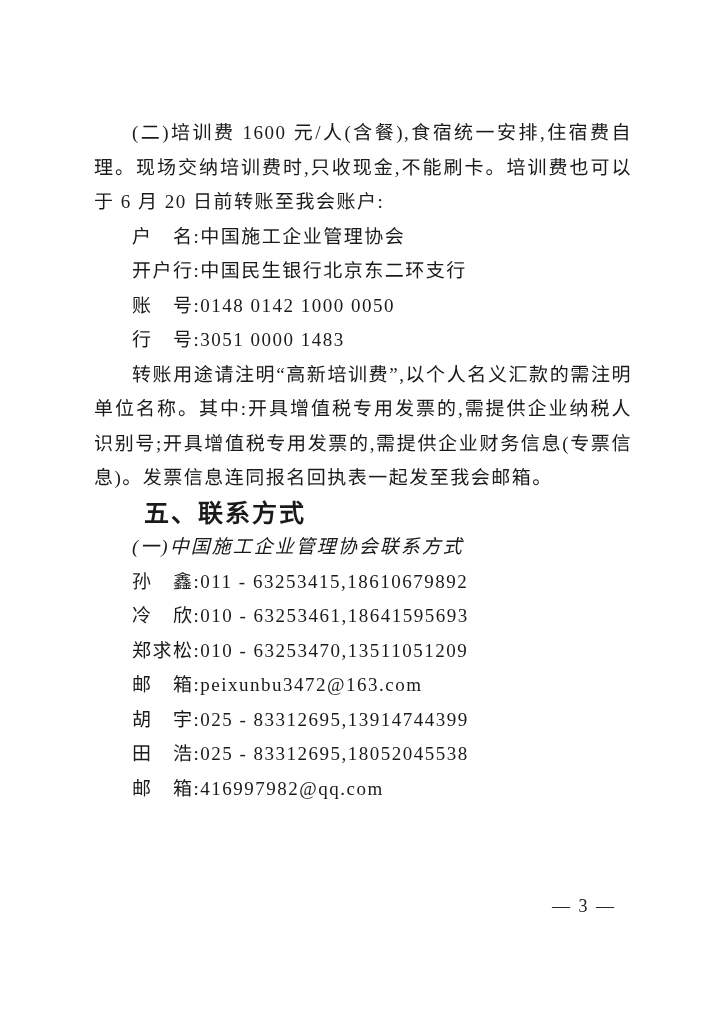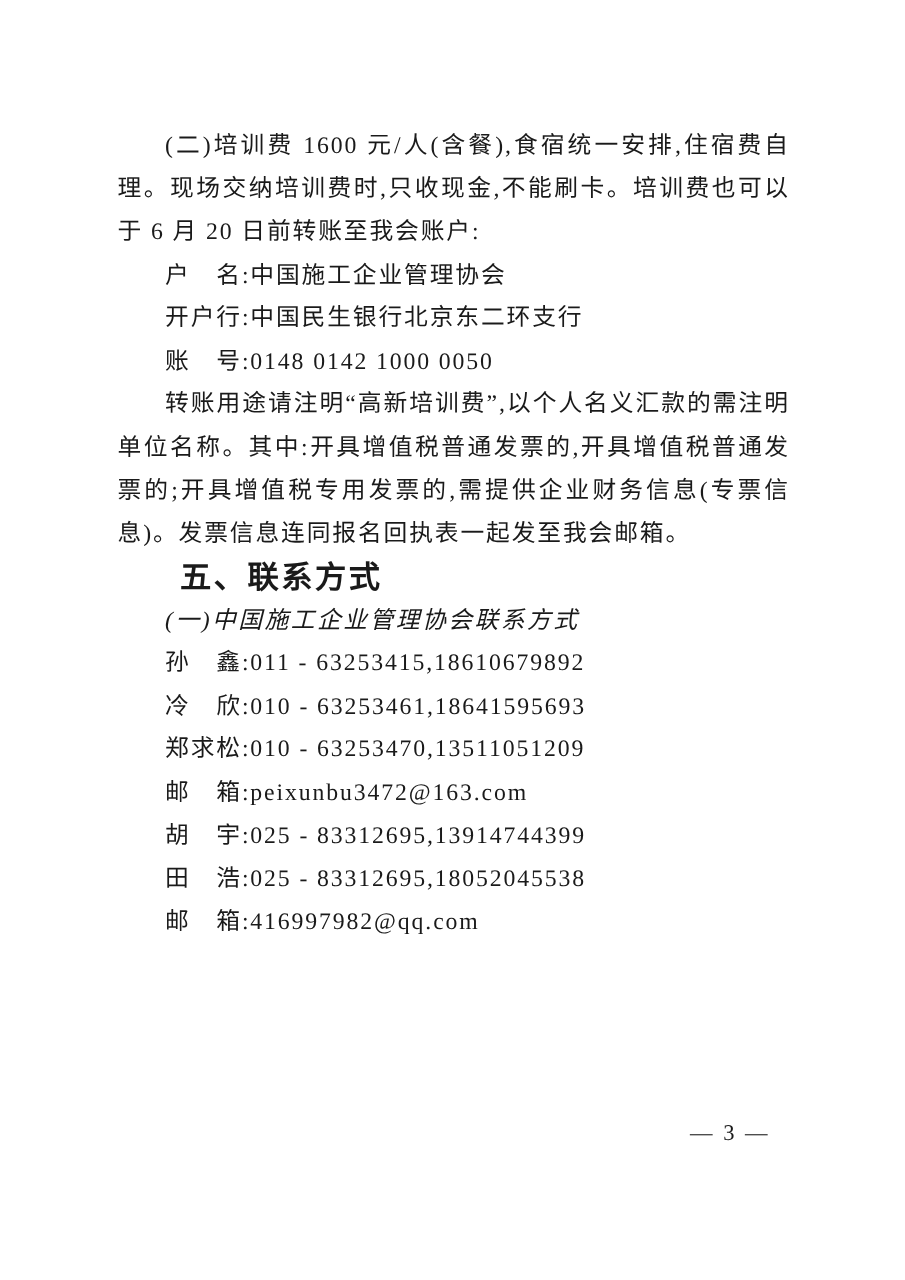--- a/index.html
+++ b/index.html
@@ -13,21 +13,21 @@
     height: 1024px;
     margin: 0 auto;
     background: #ffffff;
     overflow: hidden;
     font-family: "Liberation Serif", "DejaVu Serif", serif;
     color: #1a1a1a;
   }
   .content {
     position: absolute;
     left: 94px;
-    top: 100px;
+    top: 116px;
     width: 538px;
     font-size: 19px;
     line-height: 34.5px;
   }
   .para {
     margin: 0;
     text-indent: 2em;
     text-align: justify;
     letter-spacing: 1.5px;
   }
@@ -74,22 +74,25 @@
 
     <div class="detail-row">
       <span class="detail-label">户　名:</span><span class="detail-value">中国施工企业管理协会</span>
     </div>
     <div class="detail-row">
       <span class="detail-label">开户行:</span><span class="detail-value">中国民生银行北京东二环支行</span>
     </div>
     <div class="detail-row">
       <span class="detail-label">账　号:</span><span class="detail-value">0148 0142 1000 0050</span>
     </div>
+    <div class="detail-row">
+      <span class="detail-label">行　号:</span><span class="detail-value">3051 0000 1483</span>
+    </div>
 
-    <p class="para">转账用途请注明“高新培训费”,以个人名义汇款的需注明单位名称。其中:开具增值税普通发票的,开具增值税普通发票的;开具增值税专用发票的,需提供企业财务信息(专票信息)。发票信息连同报名回执表一起发至我会邮箱。</p>
+    <p class="para">转账用途请注明“高新培训费”,以个人名义汇款的需注明单位名称。其中:开具增值税专用发票的,需提供企业纳税人识别号;开具增值税专用发票的,需提供企业财务信息(专票信息)。发票信息连同报名回执表一起发至我会邮箱。</p>
 
     <div class="section-heading">五、联系方式</div>
 
     <div class="group-title">(一)中国施工企业管理协会联系方式</div>
 
     <div class="detail-row">
       <span class="detail-label">孙　鑫:</span><span class="detail-value">011 - 63253415,18610679892</span>
     </div>
     <div class="detail-row">
       <span class="detail-label">冷　欣:</span><span class="detail-value">010 - 63253461,18641595693</span>

